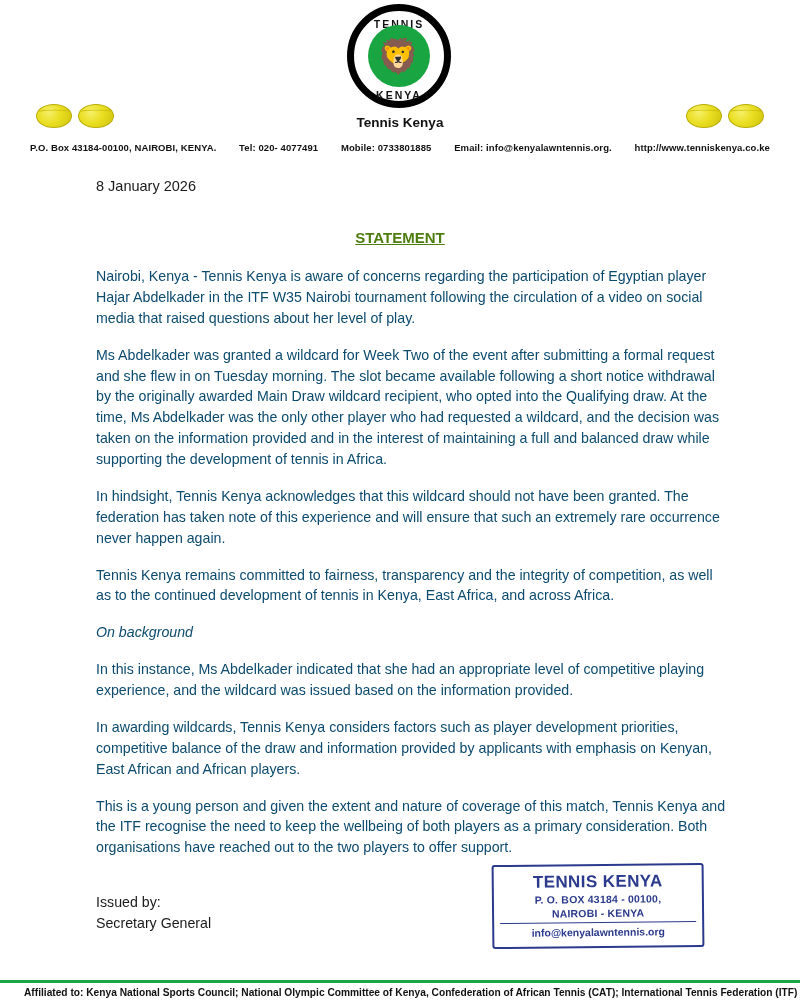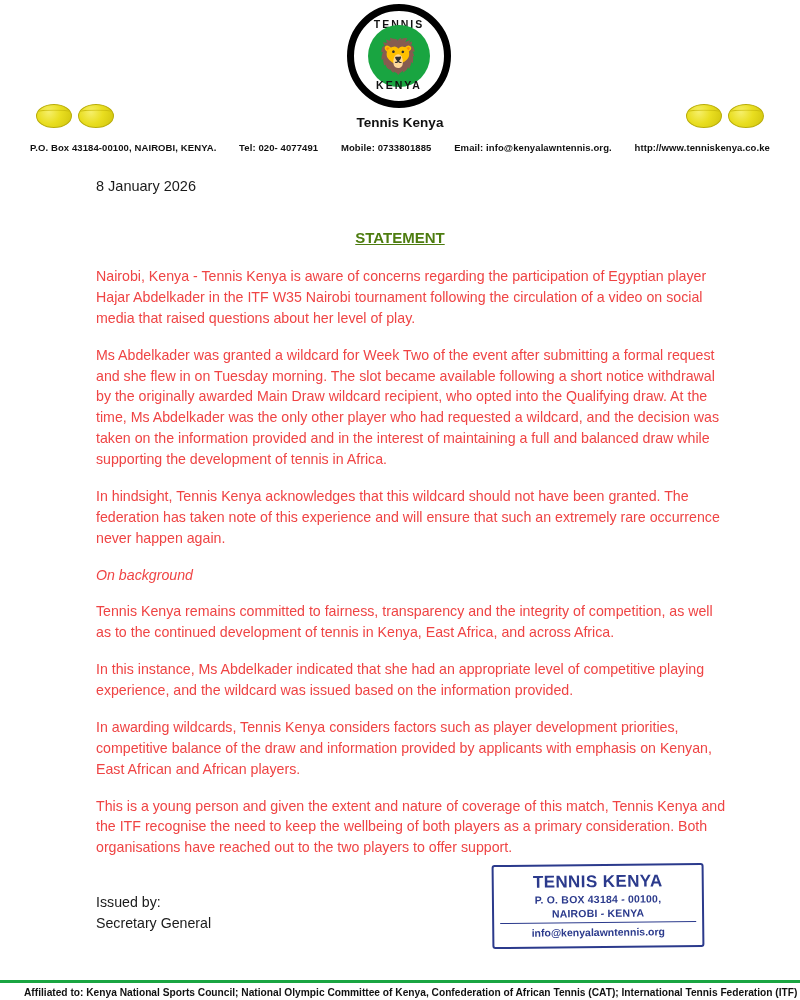--- a/index.html
+++ b/index.html
@@ -69,21 +69,21 @@
     left: 0;
     width: 100%;
     text-align: center;
     font-size: 10.5px;
     font-weight: bold;
     letter-spacing: 2px;
     color: #111111;
   }
   .logo-text-bottom {
     position: absolute;
-    bottom: 10px;
+    bottom: 0;
     left: 0;
     width: 100%;
     text-align: center;
     font-size: 10.5px;
     font-weight: bold;
     letter-spacing: 2px;
     color: #111111;
   }
   .org-name {
     position: absolute;
@@ -157,21 +157,21 @@
     font-weight: bold;
     text-decoration: underline;
     margin: 0 0 20px 0;
     padding-right: 24px;
     color: #4d7c0f;
   }
   p.para {
     font-size: 14.2px;
     line-height: 1.47;
     margin: 0 0 16px 0;
-    color: #ef4444;
+    color: #0c4a6e;
     text-align: left;
   }
   p.italic {
     font-style: italic;
     margin-bottom: 16px;
   }
   .signoff {
     margin-top: 34px;
     font-size: 14.2px;
     line-height: 1.47;
@@ -272,23 +272,23 @@
   </div>
 
   <div class="content">
     <div class="doc-date">8 January 2026</div>
 
     <div class="doc-title">STATEMENT</div>
 
     <p class="para">Nairobi, Kenya - Tennis Kenya is aware of concerns regarding the participation of Egyptian player Hajar Abdelkader in the ITF W35 Nairobi tournament following the circulation of a video on social media that raised questions about her level of play.</p>
     <p class="para">Ms Abdelkader was granted a wildcard for Week Two of the event after submitting a formal request and she flew in on Tuesday morning. The slot became available following a short notice withdrawal by the originally awarded Main Draw wildcard recipient, who opted into the Qualifying draw. At the time, Ms Abdelkader was the only other player who had requested a wildcard, and the decision was taken on the information provided and in the interest of maintaining a full and balanced draw while supporting the development of tennis in Africa.</p>
     <p class="para">In hindsight, Tennis Kenya acknowledges that this wildcard should not have been granted. The federation has taken note of this experience and will ensure that such an extremely rare occurrence never happen again.</p>
+    <p class="para">Tennis Kenya remains committed to fairness, transparency and the integrity of competition, as well as to the continued development of tennis in Kenya, East Africa, and across Africa.</p>
+
     <p class="para italic">On background</p>
-
-    <p class="para">Tennis Kenya remains committed to fairness, transparency and the integrity of competition, as well as to the continued development of tennis in Kenya, East Africa, and across Africa.</p>
 
     <p class="para">In this instance, Ms Abdelkader indicated that she had an appropriate level of competitive playing experience, and the wildcard was issued based on the information provided.</p>
     <p class="para">In awarding wildcards, Tennis Kenya considers factors such as player development priorities, competitive balance of the draw and information provided by applicants with emphasis on Kenyan, East African and African players.</p>
     <p class="para">This is a young person and given the extent and nature of coverage of this match, Tennis Kenya and the ITF recognise the need to keep the wellbeing of both players as a primary consideration. Both organisations have reached out to the two players to offer support.</p>
 
     <div class="signoff">
       <div>Issued by:</div>
       <div>Secretary General</div>
     </div>
   </div>

